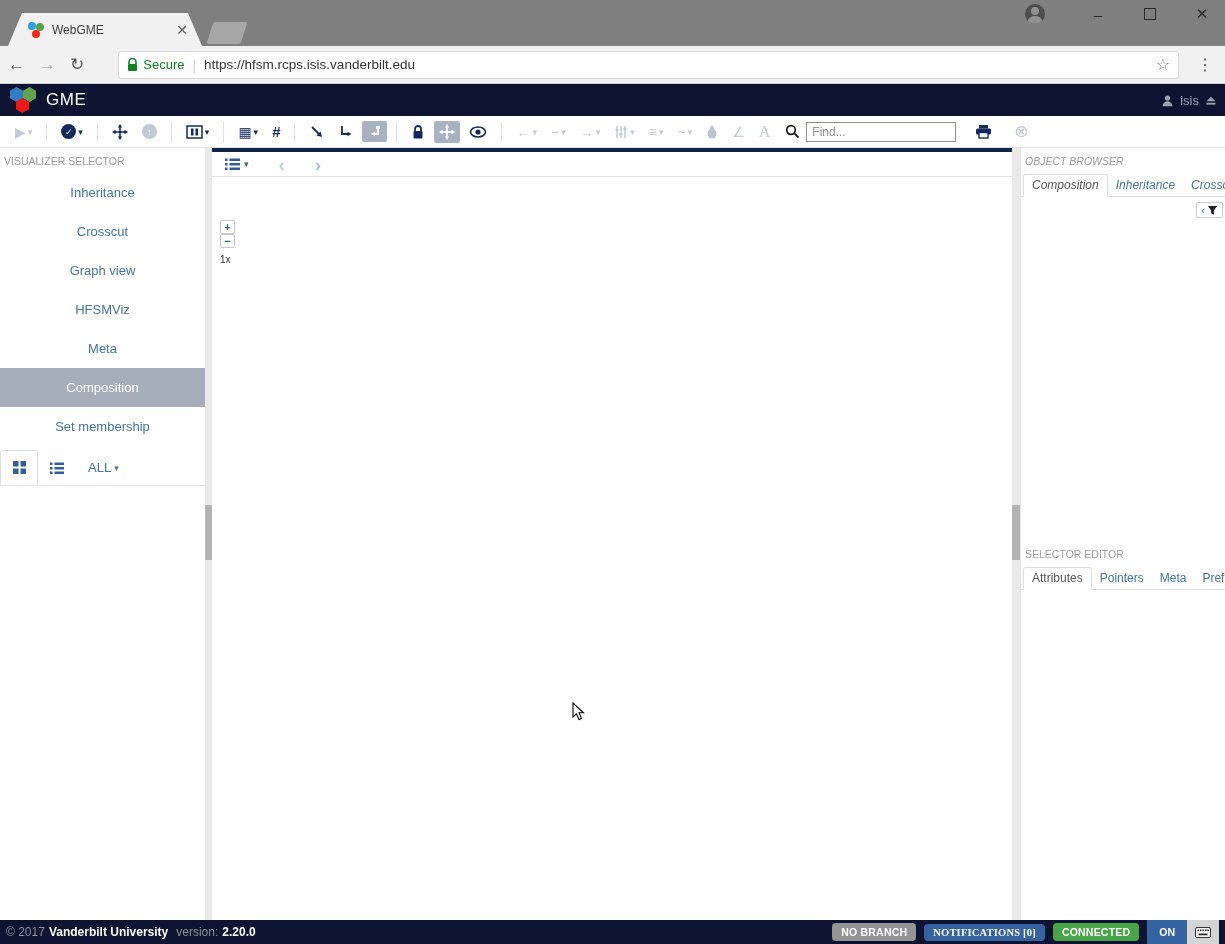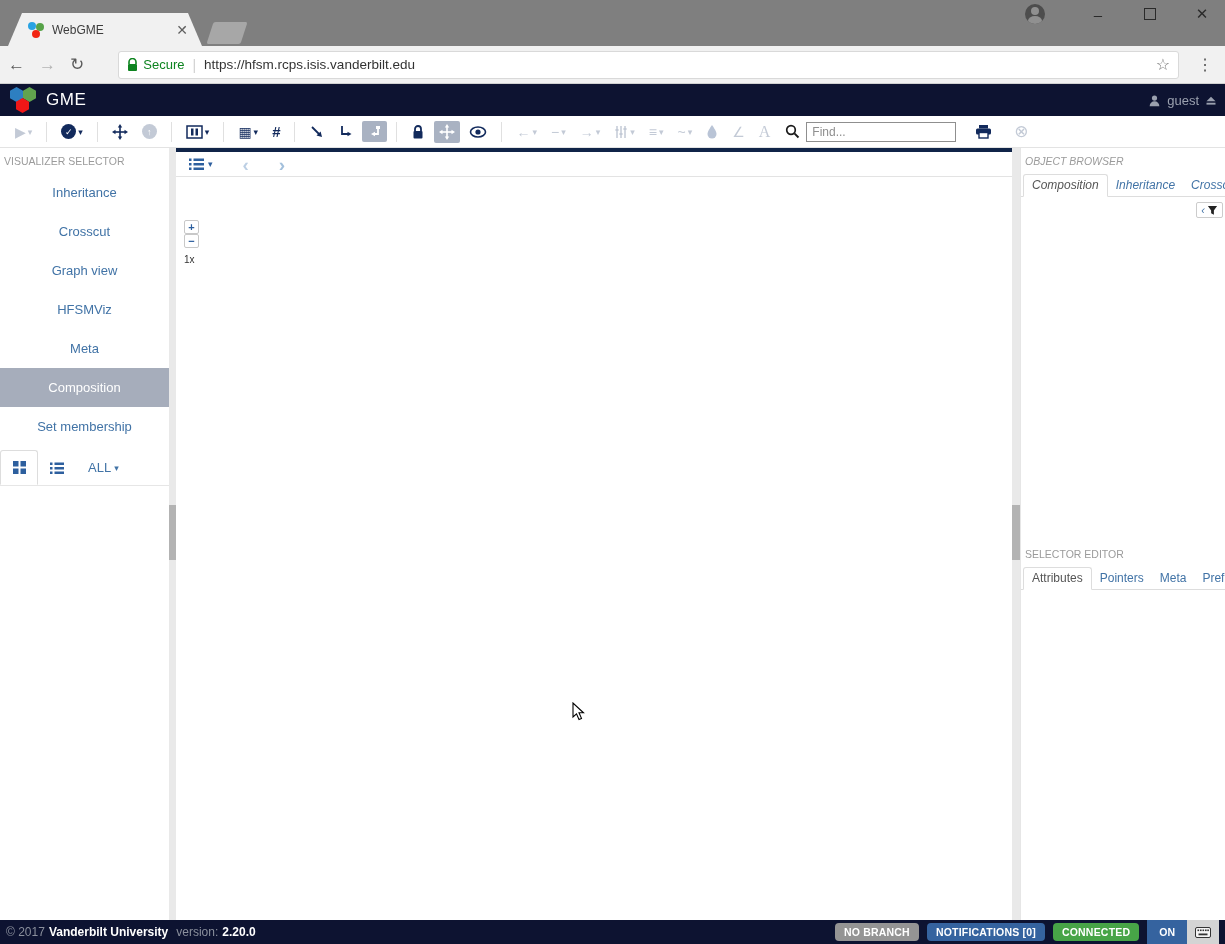--- a/index.html
+++ b/index.html
@@ -72,21 +72,21 @@
   .circle-ic.disabled { background:#c3cad6; }
   .find-box { width:150px; height:20px; border:1px solid #8f8f8f; font-size:12px;
     padding:0 5px; color:#333; outline:none; margin-left:2px; }
   .find-box::placeholder { color:#8f8f8f; }
   .hash { font-weight:bold; font-size:15px; }
   .a-letter { font-family:"Liberation Serif", serif; font-size:16px; color:#c3cad6; }
 
   
   .main { height:772px; display:flex; position:relative; }
 
-  .sidebar { width:169px; flex:none; background:#fff; display:flex; flex-direction:column; }
+  .sidebar { width:205px; flex:none; background:#fff; display:flex; flex-direction:column; }
   .panel-label { font-size:10.5px; color:#9b9b9b; padding:7px 4px 6px 4px; }
   .vis-item { height:39px; display:flex; align-items:center; justify-content:center;
     font-size:13px; color:#4173a6; cursor:pointer; }
   .vis-item.selected { background:#a6adbb; color:#fff; }
   .sidebar-tabs { margin-top:4px; height:36px; display:flex; align-items:stretch;
     border-bottom:1px solid #e6e6e6; }
   .stab { width:38px; display:flex; align-items:center; justify-content:center; cursor:pointer; }
   .stab.active { border:1px solid #ddd; border-bottom:1px solid #fff; border-radius:3px 3px 0 0; }
   .all-dd { display:flex; align-items:center; gap:3px; color:#4173a6; font-size:13px;
     margin-left:12px; cursor:pointer; }
@@ -128,21 +128,21 @@
   .pe-section { flex:1; display:flex; flex-direction:column; }
 
   
   .footer { height:24px; background:#0d1331; display:flex; align-items:center;
     padding:0 6px; font-size:12px; color:#8a8f9c; gap:4px; }
   .footer b { color:#fff; font-weight:bold; }
   .badges { margin-left:auto; display:flex; align-items:center; gap:8px; }
   .badge { font-size:10.5px; font-weight:bold; color:#fff; border-radius:4px;
     padding:3px 9px; letter-spacing:0.2px; cursor:pointer; }
   .badge-gray { background:#949494; }
-  .badge-blue { background:#35639f; }
+  .badge-blue { background:#35639f;font-family:Liberation Serif, serif; }
   .badge-green{ background:#47a447; }
   .kb-toggle { display:flex; align-items:stretch; border-radius:3px; overflow:hidden;
     height:34px; cursor:pointer; }
   .kb-on { background:#35639f; color:#fff; font-size:10.5px; font-weight:bold;
     display:flex; align-items:center; padding:0 12px; }
   .kb-key { background:#d4d4d4; display:flex; align-items:center; padding:0 8px; }
 
   .cursor-arrow { position:absolute; left:572px; top:554px; pointer-events:none; z-index:50; }
 </style>
 </head>
@@ -191,21 +191,21 @@
     <i class="hex hex-blue"></i>
       <i class="hex hex-green"></i>
       <i class="hex hex-red"></i>
   </span>
   <span class="gme-title">GME</span>
   <span class="gme-user">
     <svg width="13" height="13" viewBox="0 0 16 16">
       <circle cx="8" cy="5" r="3.2" fill="#9aa0ae"></circle>
       <path d="M2 15 a6 6 0 0 1 12 0 Z" fill="#9aa0ae"></path>
     </svg>
-    <span>guest</span>
+    <span>isis</span>
     <svg width="12" height="11" viewBox="0 0 16 14">
       <polygon points="2,8 8,2 14,8" fill="#9aa0ae"></polygon>
       <rect x="2" y="10" width="12" height="2.5" fill="#9aa0ae"></rect>
     </svg>
   </span>
 </div>
 
 <div class="gme-toolbar">
   <button class="tbtn disabled">▶<span class="caret">▾</span></button>
   <span class="tsep"></span>

